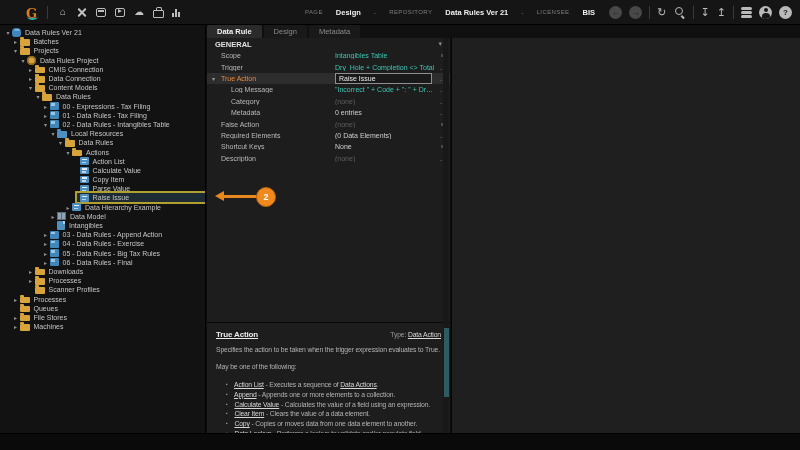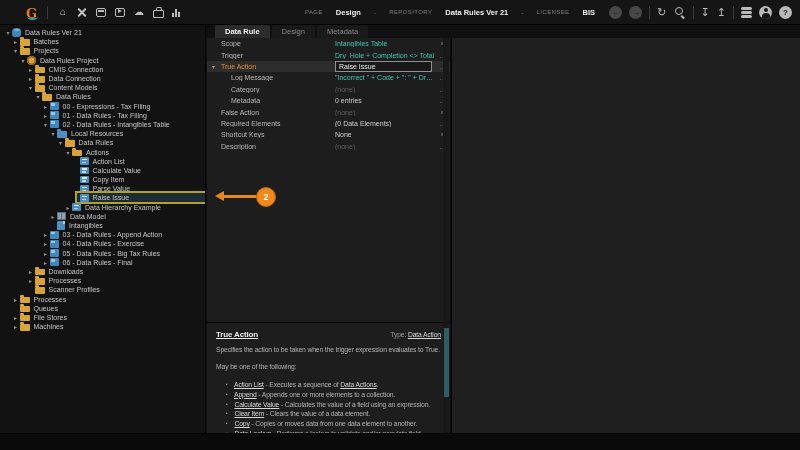--- a/index.html
+++ b/index.html
@@ -71,21 +71,21 @@
   .ic-data-rule{width:9px;height:7.5px;background:#4d8fc0;border-radius:1px;position:relative;}
   .ic-data-rule::before{content:"";position:absolute;left:2px;top:1.5px;width:5px;height:1.5px;background:#e2eef7;}
   .ic-data-rule::after{content:"";position:absolute;left:2px;top:4.5px;width:4px;height:1.5px;background:#bcd4e8;}
   .ic-data-model{width:9px;height:8px;background:#8fa3b5;border:1px solid #55falls;border:1px solid #5a6b7a;box-sizing:border-box;position:relative;}
   .ic-data-model::before{content:"";position:absolute;left:2.5px;top:0;width:1px;height:6px;background:#5a6b7a;}
   .ic-document{width:8px;height:9px;background:#4d8fc0;border-radius:1px;position:relative;}
   .ic-document::before{content:"";position:absolute;right:0;top:0;width:2.5px;height:2.5px;background:#a9cbe4;}
 
   
   .tabbar{position:absolute;left:207px;top:25px;width:593px;height:13px;background:#101010;z-index:2;}
-  .tabs-host{display:flex;height:13px;align-items:stretch;padding-left:8px;}
+  .tabs-host{display:flex;height:13px;align-items:stretch;padding-left:0;}
   .tab{padding:0 10px;display:flex;align-items:center;font-size:7.5px;color:#8a8a8a;background:#191919;
        margin-right:2px;border-radius:2px 2px 0 0;cursor:pointer;}
   .act-true{background:#2b2b2b;color:#f2f2f2;font-weight:bold;}
 
   
   .props{position:absolute;left:207px;top:38px;width:243px;height:284px;background:#1d1d1d;box-sizing:border-box;z-index:1;}
   .props-head{height:19px;display:flex;align-items:center;padding:0 8px;color:#9a9a9a;font-size:7.5px;letter-spacing:0.8px;}
   .ph-icons{margin-left:auto;display:flex;gap:5px;align-items:center;}
   .floppy{width:9px;height:9px;border:1px solid #9a9a9a;border-radius:1px;position:relative;display:inline-block;box-sizing:border-box;cursor:pointer;}
   .floppy::before{content:"";position:absolute;left:2px;top:0;width:3px;height:2.5px;background:#9a9a9a;}
@@ -479,20 +479,24 @@
           <span>Design</span>
         </div>
 
         <div class="tab act-false">
           <span>Metadata</span>
         </div>
       </div>
   </div>
 
   <section class="props">
+    <div class="group-row">
+      <span>GENERAL</span>
+      <span class="gchev">▾</span>
+    </div>
     <div class="prows">
 
         <div class="prow" style="--ind: 0;">
 
           <span class="plabel">Scope</span>
           <span class="pvalue v-link">
             <span class="pvtext">Intangibles Table</span>
           </span>
           <span class="ptrail t-menu"></span>
         </div>

